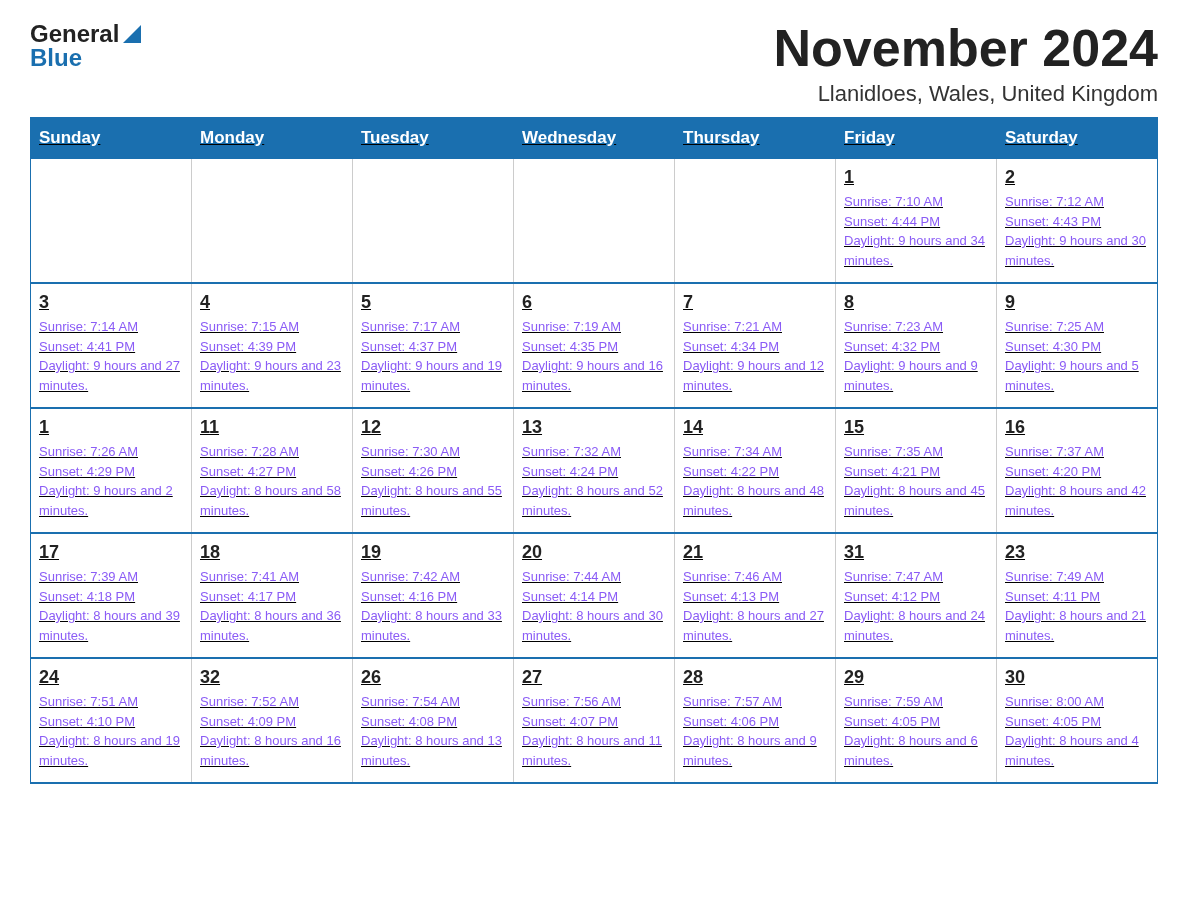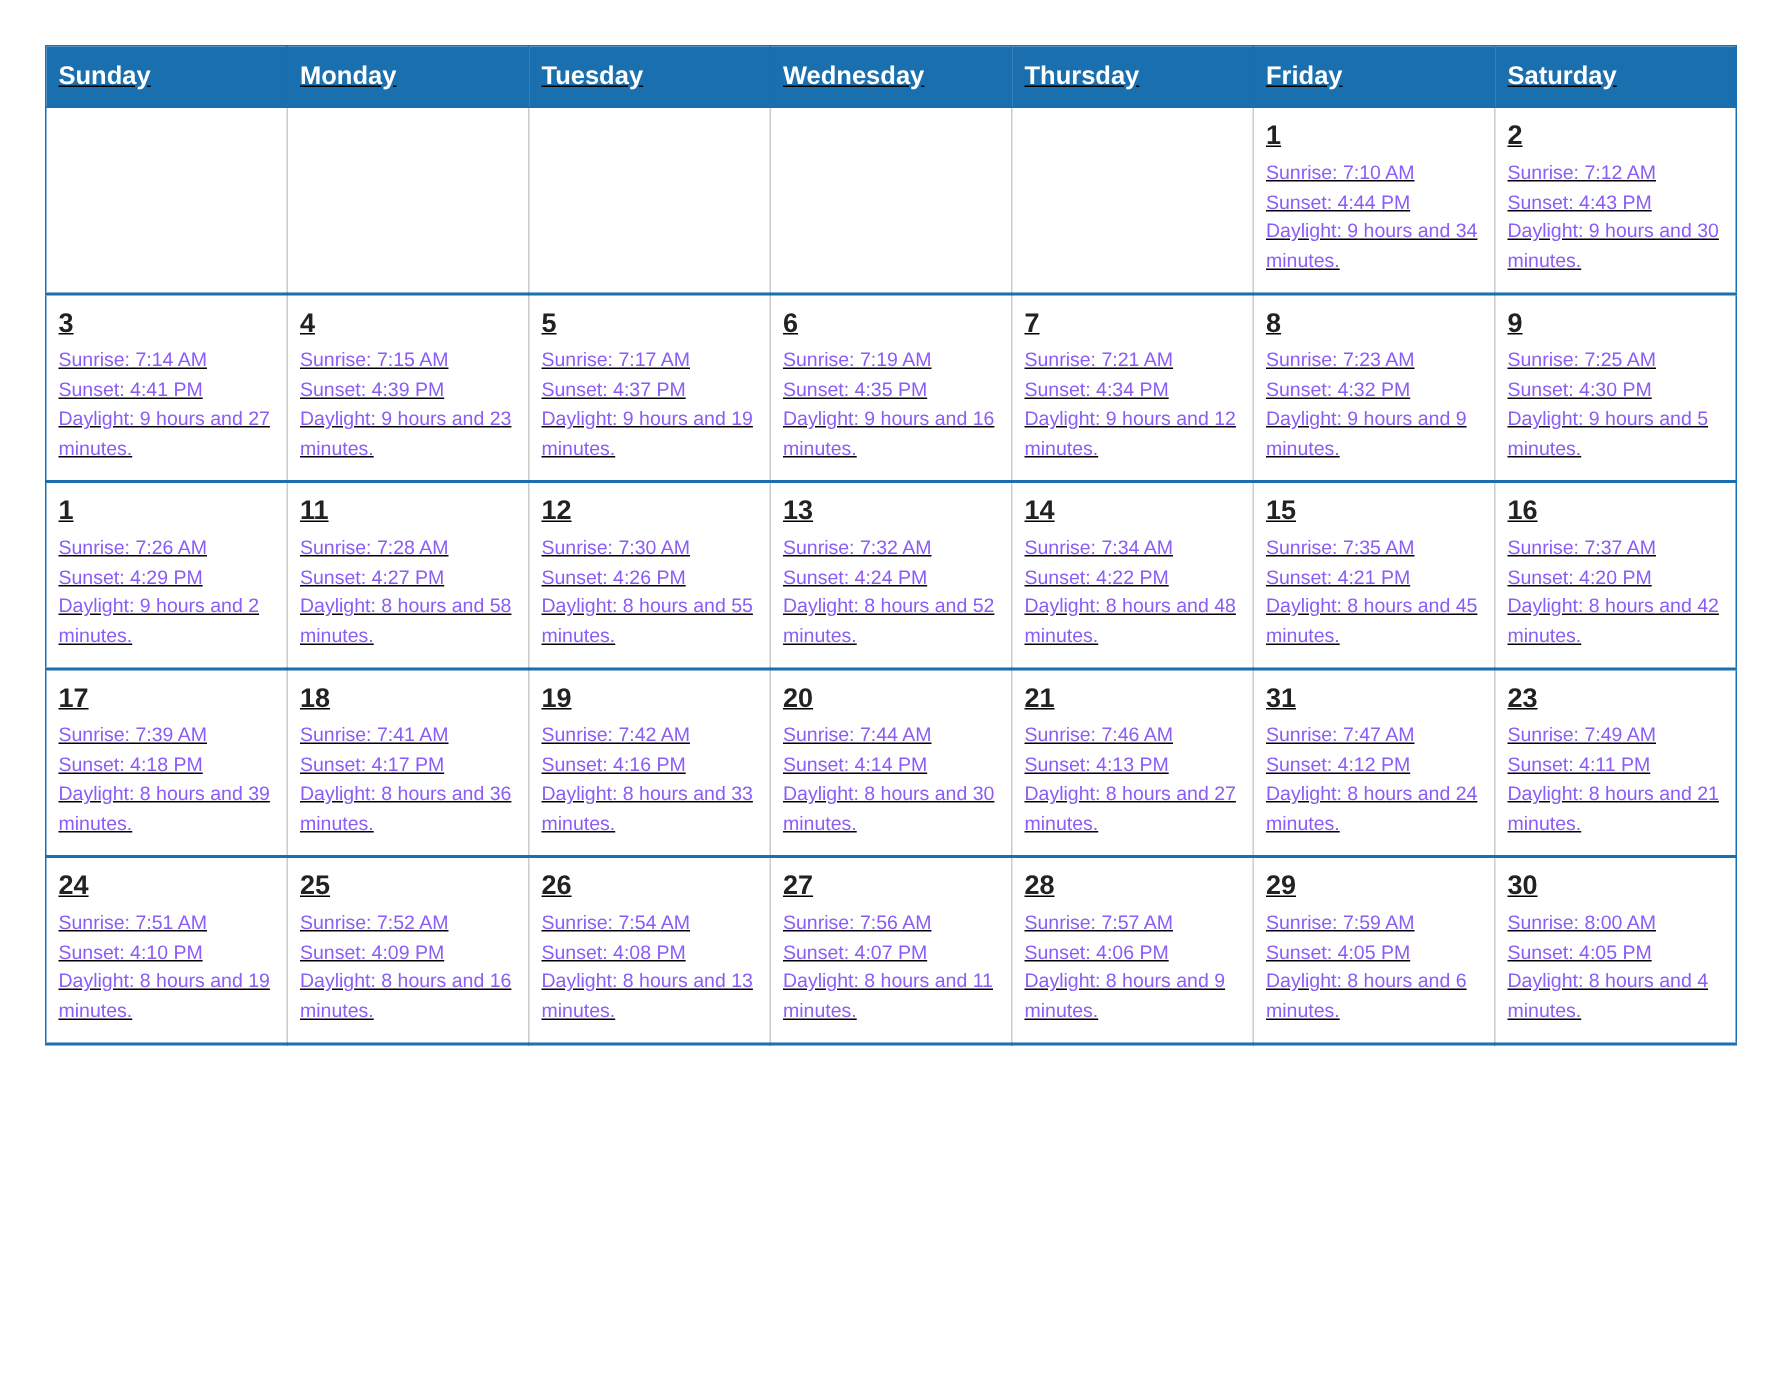--- a/index.html
+++ b/index.html
@@ -98,20 +98,33 @@
     .logo-blue-word {
       font-size: 24px;
       font-weight: bold;
       color: #1a6faf;
     }
   </style>
 </head>
 <body>
 
 <div class="header">
+  <div class="logo">
+    <div class="logo-wrapper">
+      <span class="logo-general">General</span>
+      <svg width="22" height="22" viewBox="0 0 22 22" style="margin: 0 0 0 2px; vertical-align: middle; display:inline-block;">
+        <polygon points="2,20 20,2 20,20" fill="#1a6faf"></polygon>
+      </svg>
+    </div>
+    <span class="logo-blue-word" style="margin-top:-4px; margin-left:0px;">Blue</span>
+  </div>
+  <div class="title-block">
+    <h1>November 2024</h1>
+    <h2>Llanidloes, Wales, United Kingdom</h2>
+  </div>
 </div>
 
 <table class="calendar">
   <thead>
     <tr>
       <th>Sunday</th>
       <th>Monday</th>
       <th>Tuesday</th>
       <th>Wednesday</th>
       <th>Thursday</th>
@@ -224,21 +237,21 @@
           <div class="day-number">23</div>
           <div class="day-info">Sunrise: 7:49 AM<br>Sunset: 4:11 PM<br>Daylight: 8 hours and 21 minutes.</div>
         </td>
       </tr>
       <tr>
         <td>
           <div class="day-number">24</div>
           <div class="day-info">Sunrise: 7:51 AM<br>Sunset: 4:10 PM<br>Daylight: 8 hours and 19 minutes.</div>
         </td>
         <td>
-          <div class="day-number">25</div>
+          <div class="day-number">32</div>
           <div class="day-info">Sunrise: 7:52 AM<br>Sunset: 4:09 PM<br>Daylight: 8 hours and 16 minutes.</div>
         </td>
         <td>
           <div class="day-number">26</div>
           <div class="day-info">Sunrise: 7:54 AM<br>Sunset: 4:08 PM<br>Daylight: 8 hours and 13 minutes.</div>
         </td>
         <td>
           <div class="day-number">27</div>
           <div class="day-info">Sunrise: 7:56 AM<br>Sunset: 4:07 PM<br>Daylight: 8 hours and 11 minutes.</div>
         </td>

